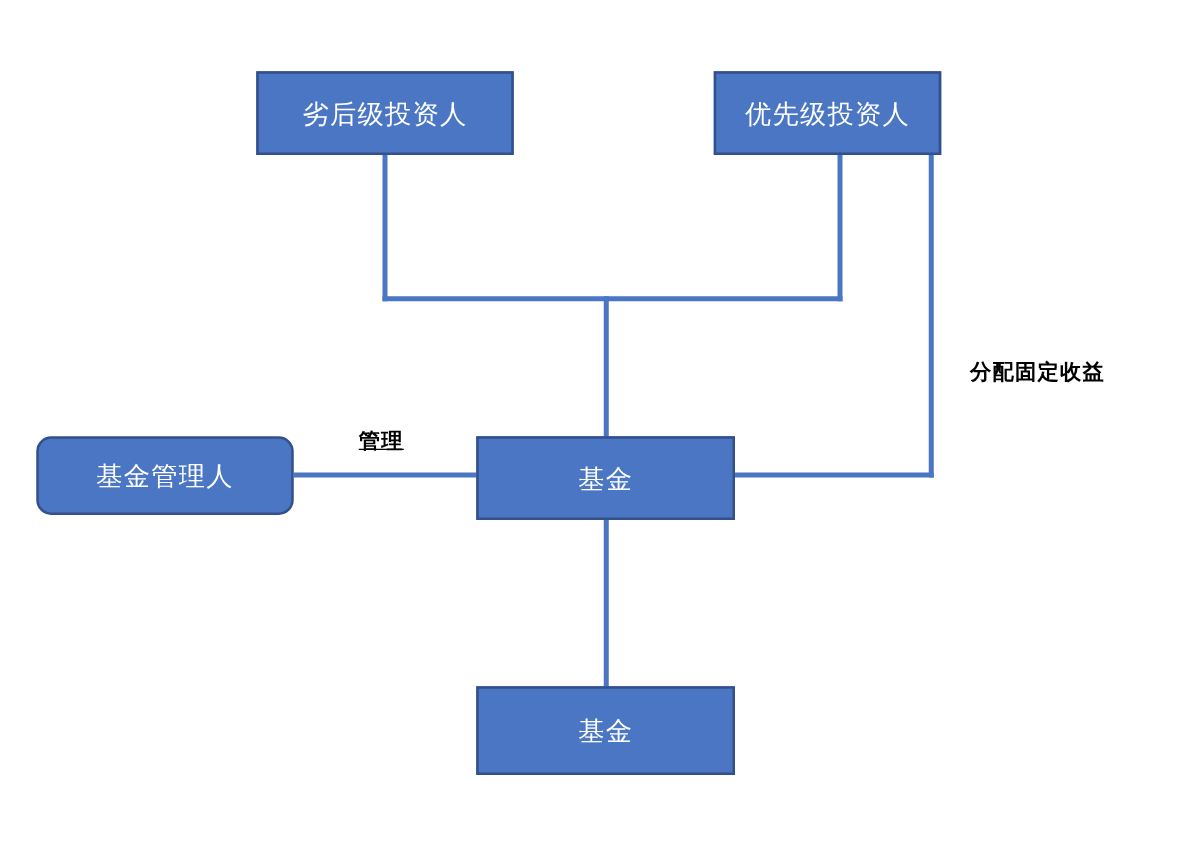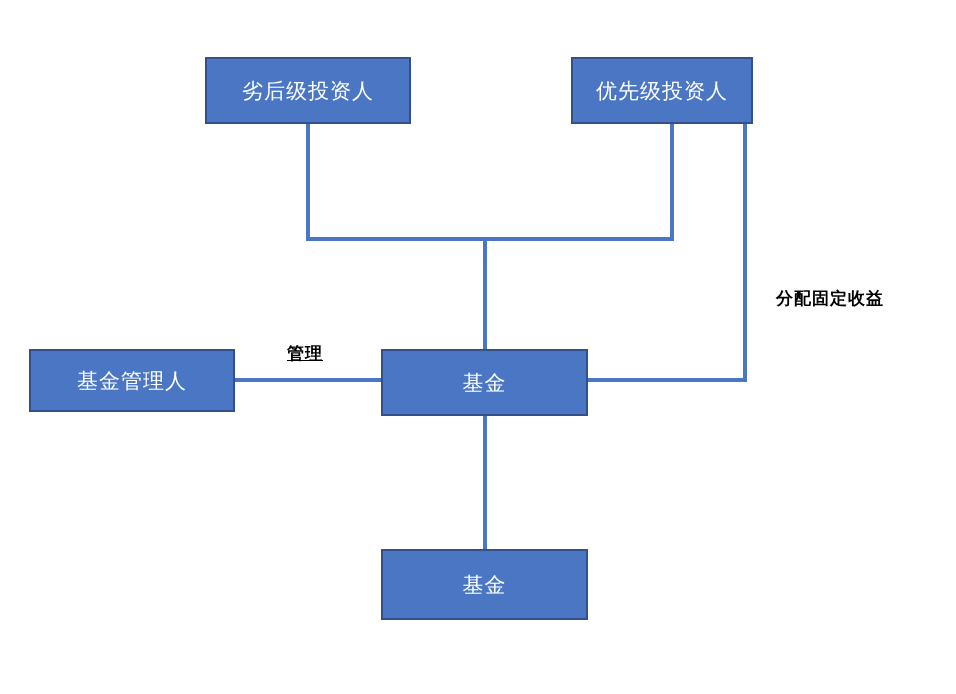--- a/index.html
+++ b/index.html
@@ -73,21 +73,21 @@
   <div class="edge edge-v" style="left:483px; top:416px; height:134px;"></div>
 
   <div class="node" style="left:205px; top:57px; width:206px; height:67px;">
     <span>劣后级投资人</span>
   </div>
 
   <div class="node" style="left:571px; top:57px; width:182px; height:67px;">
     <span>优先级投资人</span>
   </div>
 
-  <div class="node" style="left:29px; top:349px; width:206px; height:63px;">
+  <div class="node" style="left:29px; top:349px; width:206px; height:63px;border-radius:12px;">
     <span>基金管理人</span>
   </div>
 
   <div class="node" style="left:381px; top:349px; width:207px; height:67px;">
     <span>基金</span>
   </div>
 
   <div class="node" style="left:381px; top:549px; width:207px; height:71px;">
     <span>基金</span>
   </div>

